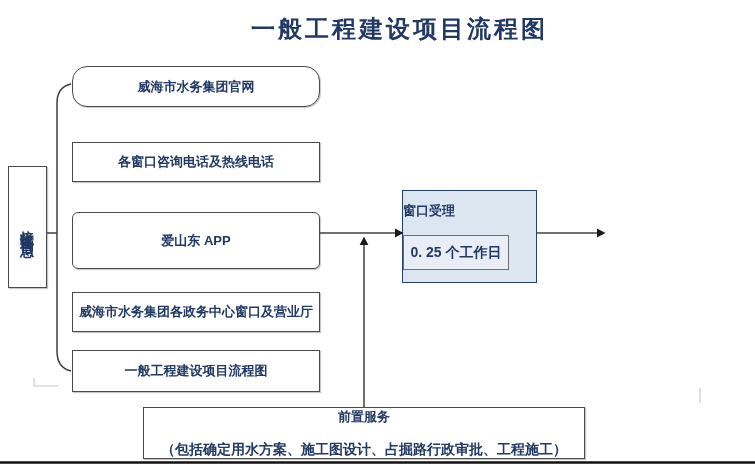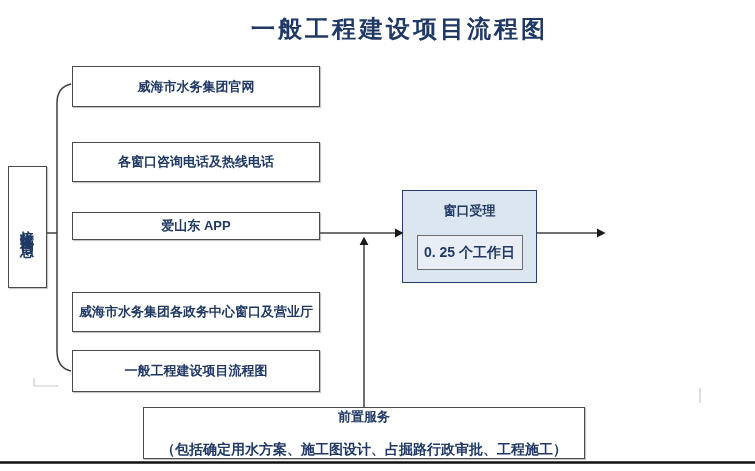--- a/index.html
+++ b/index.html
@@ -39,21 +39,21 @@
     text-orientation:upright;
     letter-spacing:3px;
     font-size:14px;font-weight:bold;
   }
   .chan{left:72px;width:248px;height:40px;}
   .stagebox{
     position:absolute;
     box-sizing:border-box;
     background:var(--blue_fill,#DCE6F1);
     border:1.7px solid var(--stage_border,#1F3864);
-    display:flex;flex-direction:column;align-items:center;
+    display:flex;flex-direction:column;
   }
   .stagebox .stitle{
     margin-top:11px;
     font-size:13px;font-weight:bold;
     color:var(--navy,#1F3864);
   }
   .stagebox .duration{
     box-sizing:border-box;
     margin-top:15px;
     width:106px;height:35px;
@@ -82,27 +82,27 @@
 <body>
 
 <div class="page">
 
   <div class="title">一般工程建设项目流程图</div>
 
   <div class="box receive">
     <span>接收咨询信息</span>
   </div>
 
-  <div class="box chan" style="top:66px;height:41px;">
+  <div class="box chan" style="top:66px;height:41px;border-radius:15px;">
     <span>威海市水务集团官网</span>
   </div>
   <div class="box chan" style="top:142px;">
     <span>各窗口咨询电话及热线电话</span>
   </div>
-  <div class="box chan" style="top:212px;height:28px;">
+  <div class="box chan" style="top:212px;height:57px;border-radius:6px;">
     <span>爱山东 APP</span>
   </div>
   <div class="box chan" style="top:292px;">
     <span>威海市水务集团各政务中心窗口及营业厅</span>
   </div>
   <div class="box chan" style="top:350px;height:42px;">
     <span>一般工程建设项目流程图</span>
   </div>
 
   <div class="stagebox" style="left:402px;top:190px;width:135px;height:93px;">

